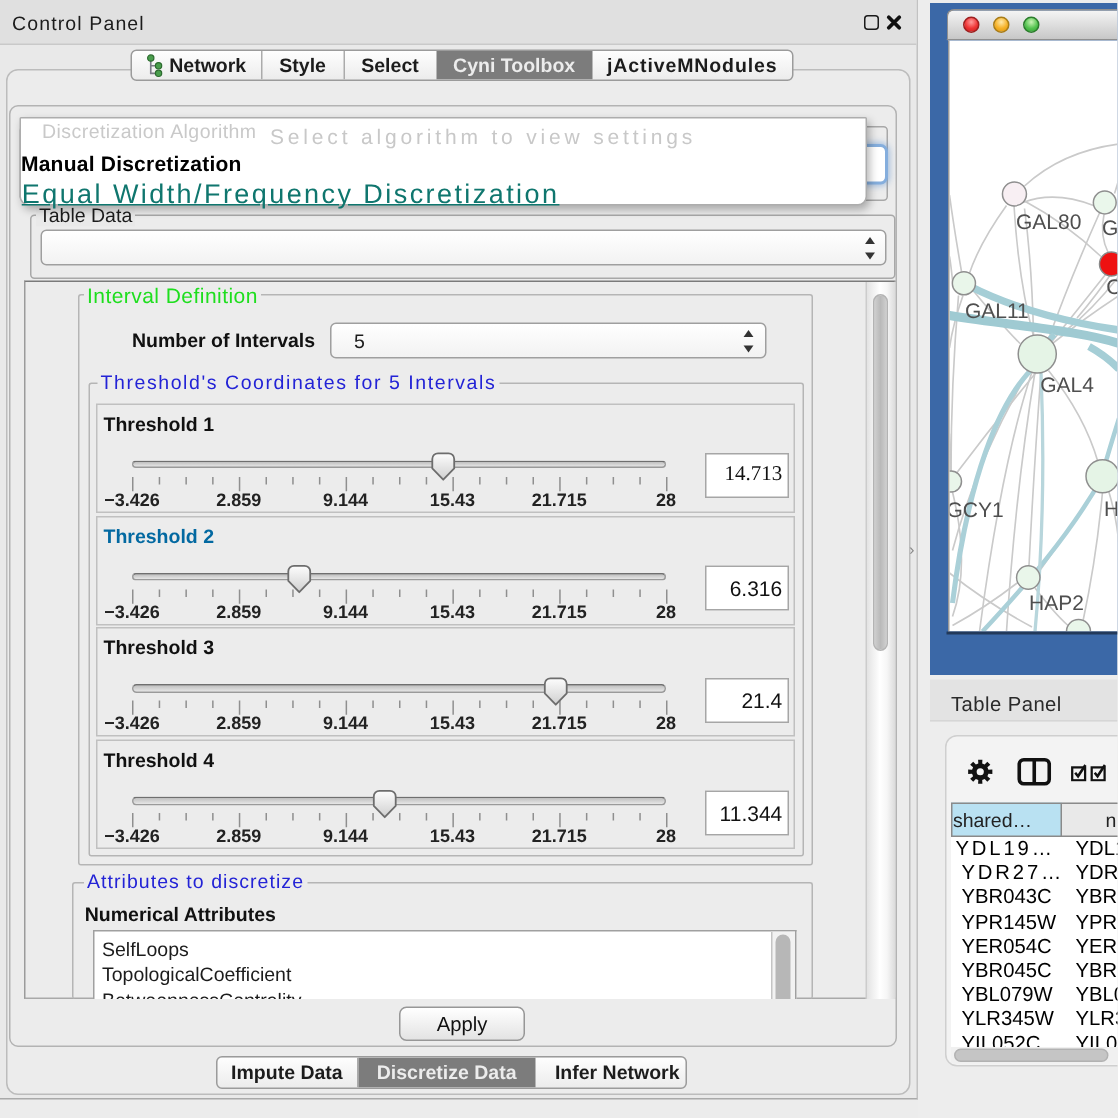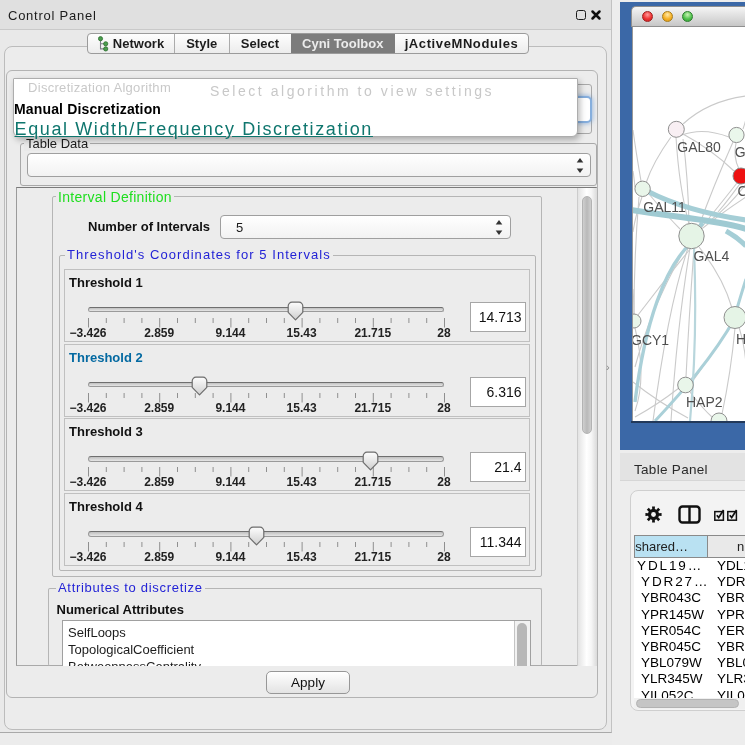--- a/index.html
+++ b/index.html
@@ -108,21 +108,21 @@
       <div class="abs bold" style="left:349.5px; top:56px; width:60px; text-align:center; font-size:12px; color:#222;">28</div>
       <svg class="abs" style="left:222.0px; top:31.5px;" width="17" height="21" viewBox="0 0 17 21">
         <defs>
           <linearGradient id="thga" x1="0" y1="0" x2="0" y2="1">
             <stop offset="0" stop-color="#fdfdfd"></stop>
             <stop offset="1" stop-color="#cfcfcf"></stop>
           </linearGradient>
         </defs>
         <path d="M1.2,5 a3.8,3.8 0 0 1 3.8,-3.8 h7 a3.8,3.8 0 0 1 3.8,3.8 v6.3 L8.5,18.8 L1.2,11.3 Z" fill="url(#thga)" stroke="#6d6d6d" stroke-width="1.2" stroke-linejoin="round"></path>
       </svg>
-      <div class="abs" style="left:405.5px; top:32.5px; width:56px; height:30px; background:#fff; border:1px solid #a6a6a6; font-size:14px; color:#111; text-align:right; line-height:28px; padding-right:3.5px;">14.713</div>
+      <div class="abs" style="left:405.5px; top:32.5px; width:56px; height:30px; background:#fff; border:1px solid #a6a6a6; font-size:14px; color:#111; text-align:right; line-height:28px; padding-right:3.5px;font-family:Liberation Serif, serif;">14.713</div>
     </div>
 <div class="abs" style="left:63.5px; top:343.5px; width:466px; height:73px; border:1px solid #c0c0c0; background:#ececec;">
       <div class="abs bold" style="left:4.5px; top:5px; font-size:13px; color:#0369a1;">Threshold 2</div>
       <div class="abs" style="left:23.5px; top:37px; width:356.0px; height:5.5px; background:linear-gradient(#c0c0c0,#e6e6e6); border:1px solid #9a9a9a; border-top-color:#6f6f6f; border-radius:3px;"></div>
       <svg class="abs" style="left:0; top:0;" width="464" height="71" viewBox="0 0 464 71">
         <line x1="23.5" y1="48" x2="23.5" y2="57.5" stroke="#8f8f8f" stroke-width="1"></line>
         <line x1="41.3" y1="48" x2="41.3" y2="53" stroke="#8f8f8f" stroke-width="1"></line>
         <line x1="59.1" y1="48" x2="59.1" y2="53" stroke="#8f8f8f" stroke-width="1"></line>
         <line x1="76.9" y1="48" x2="76.9" y2="53" stroke="#8f8f8f" stroke-width="1"></line>
         <line x1="94.7" y1="48" x2="94.7" y2="57.5" stroke="#8f8f8f" stroke-width="1"></line>
@@ -253,27 +253,32 @@
   <div class="abs" style="left:62px; top:620px; width:469px; height:46px; background:#fff; border:1px solid #a0a0a0; border-bottom:none; overflow:hidden;">
     <div class="abs t13" style="left:5px; top:4px;">SelfLoops</div>
     <div class="abs t13" style="left:5px; top:21px;">TopologicalCoefficient</div>
     <div class="abs t13" style="left:5px; top:37.5px;">BetweennessCentrality</div>
     <div class="abs" style="right:0; top:0; width:16px; height:46px; background:#f2f2f2; border-left:1px solid #c4c4c4;"></div>
     <div class="abs" style="right:3px; top:2px; width:10px; height:44px; border-radius:5px 5px 0 0; background:#b7b7b7;"></div>
   </div>
 
   <div class="abs" style="left:266px; top:671px; width:84px; height:23px; border:1px solid #979797; border-radius:5px; background:linear-gradient(#ffffff,#e3e3e3); text-align:center; line-height:21px; font-size:13.5px; color:#111;">Apply</div>
 
+  <div class="abs" style="left:144px; top:703.5px; width:314px; height:22px; border:1px solid #9b9b9b; border-radius:4px; display:flex; overflow:hidden; background:linear-gradient(#fefefe,#ececec); font-size:13px; font-weight:bold; color:#1c1c1c;">
+    <div style="width:93.5px; display:flex; align-items:center; justify-content:center; border-right:1px solid #ababab;">Impute Data</div>
+    <div style="width:118.5px; display:flex; align-items:center; justify-content:center; background:#7c7c7c; color:#ececec;">Discretize Data</div>
+    <div style="flex:1; display:flex; align-items:center; justify-content:center; padding-left:9px;">Infer Network</div>
+  </div>
 </div>
 
 <div class="abs" style="left:606px; top:361px; font-size:11px; color:#8a8a8a;">›</div>
 
 <div class="abs" style="left:13px; top:77.5px; width:565px; height:59.5px; background:#fff; border:1px solid #adadad; border-radius:1px 1px 6px 6px; box-shadow:2px 3px 6px rgba(0,0,0,0.28); z-index:40;">
   <div class="abs" style="left:14px; top:1px; font-size:13px; color:#c9c9c9; letter-spacing:0.3px;">Discretization Algorithm</div>
-  <div class="abs" style="left:196px; top:4.5px; font-size:14px; color:#c8c8c8; letter-spacing:2.55px;">Select algorithm to view settings</div>
+  <div class="abs" style="left:166px; top:4.5px; font-size:14px; color:#c8c8c8; letter-spacing:2.55px;">Select algorithm to view settings</div>
   <div class="abs bold" style="left:0px; top:22.5px; font-size:14px; color:#000; letter-spacing:0.15px;">Manual Discretization</div>
   <div class="abs" style="left:0.5px; top:40px; font-size:18px; color:#0f766e; letter-spacing:1.62px;text-decoration:underline;">Equal Width/Frequency Discretization</div>
 </div>
 
 <div class="abs" style="left:620px; top:2px; width:125px; height:448px; background:#3b68a7;"></div>
 <div class="abs" style="left:631px; top:6px; width:114px; height:21px; background:linear-gradient(#f5f5f5,#c7c7c7); border:1px solid #8f8f8f; border-right:none; border-radius:5px 0 0 0;"></div>
 
 <div class="abs" style="left:641.5px; top:11px; width:11px; height:11px; border-radius:50%; background:radial-gradient(circle at 50% 30%, #ff9a9a, #ee3333 55%, #c41f1f); border:0.5px solid #9d1f1f;"></div>
 <div class="abs" style="left:661.5px; top:11px; width:11px; height:11px; border-radius:50%; background:radial-gradient(circle at 50% 30%, #ffe9a8, #f6b126 55%, #d99511); border:0.5px solid #a87c18;"></div>
 <div class="abs" style="left:681.5px; top:11px; width:11px; height:11px; border-radius:50%; background:radial-gradient(circle at 50% 30%, #c9f3b5, #53c34f 55%, #2f9d32); border:0.5px solid #2b7d2c;"></div>

